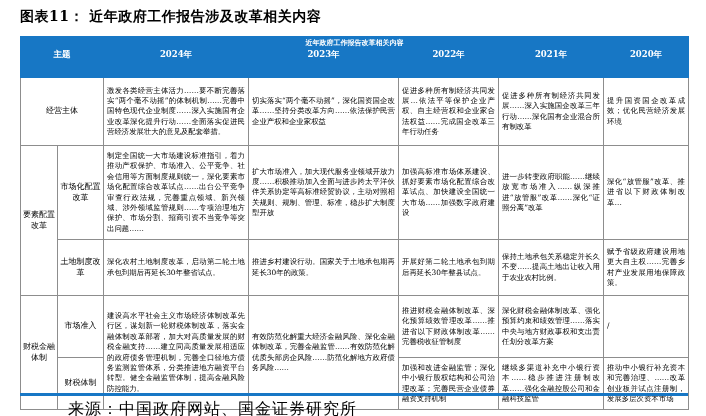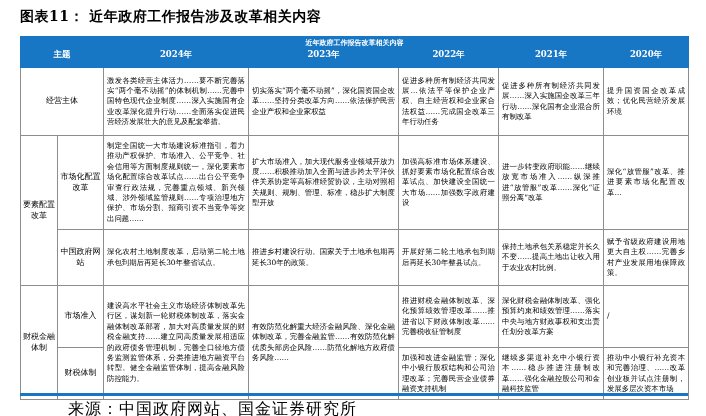--- a/index.html
+++ b/index.html
@@ -17,21 +17,21 @@
     border-collapse:collapse;table-layout:fixed;
   }
   .tbl th,.tbl td{border:1px solid #8d8d8d;box-sizing:border-box;overflow:hidden;}
   tr.banner-row th{
     background:#1777c5;color:#fff;border:1px solid #1777c5;
     font-size:7px;font-weight:bold;height:11px;padding:1px 0 0 0;text-align:center;
   }
   tr.head-row th{
     background:#1777c5;color:#fff;border:1px solid #1777c5;
     border-left:1px solid rgba(255,255,255,0.45);
-    font-size:8.5px;font-weight:bold;height:13px;padding:0 0 6px 0;text-align:center;
+    font-size:8.5px;font-weight:bold;height:13px;padding:0 0 16px 0;text-align:center;
   }
   tr.head-row th:first-child{border-left:1px solid #1777c5;}
   td.theme{
     text-align:center;vertical-align:middle;
     font-size:8px;line-height:1.3;padding:1px;border-radius:7px;
   }
   td.cell{
     font-size:7.4px;line-height:1.4;padding:2px 3px;
     text-align:justify;vertical-align:middle;
   }
@@ -81,25 +81,25 @@
       <td class="cell">提升国资国企改革成效；优化民营经济发展环境</td>
     </tr>
 
     <tr class="r2">
       <td class="theme" rowspan="2">要素配置改革</td>
       <td class="theme">市场化配置改革</td>
       <td class="cell">制定全国统一大市场建设标准指引，着力推动产权保护、市场准入、公平竞争、社会信用等方面制度规则统一，深化要素市场化配置综合改革试点……出台公平竞争审查行政法规，完善重点领域、新兴领域、涉外领域监管规则……专项治理地方保护、市场分割、招商引资不当竞争等突出问题……</td>
       <td class="cell">扩大市场准入，加大现代服务业领域开放力度……积极推动加入全面与进步跨太平洋伙伴关系协定等高标准经贸协议，主动对照相关规则、规制、管理、标准，稳步扩大制度型开放</td>
       <td class="cell">加强高标准市场体系建设、抓好要素市场化配置综合改革试点、加快建设全国统一大市场……加强数字政府建设</td>
       <td class="cell">进一步转变政府职能……继续放宽市场准入……纵深推进“放管服”改革……深化“证照分离”改革</td>
-      <td class="cell">深化“放管服”改革、推进要素市场化配置改革…</td>
+      <td class="cell">深化“放管服”改革、推进省以下财政体制改革…</td>
     </tr>
 
     <tr class="r3">
-      <td class="theme">中国政府网站</td>
+      <td class="theme">土地制度改革</td>
       <td class="cell">深化农村土地制度改革，启动第二轮土地承包到期后再延长30年整省试点。</td>
       <td class="cell">推进乡村建设行动。国家关于土地承包期再延长30年的政策。</td>
       <td class="cell">开展好第二轮土地承包到期后再延长30年整县试点。</td>
       <td class="cell">保持土地承包关系稳定并长久不变……提高土地出让收入用于农业农村比例。</td>
       <td class="cell">赋予省级政府建设用地更大自主权……完善乡村产业发展用地保障政策。</td>
     </tr>
 
     <tr class="r4">
       <td class="theme" rowspan="2">财税金融体制</td>
       <td class="theme">市场准入</td>

